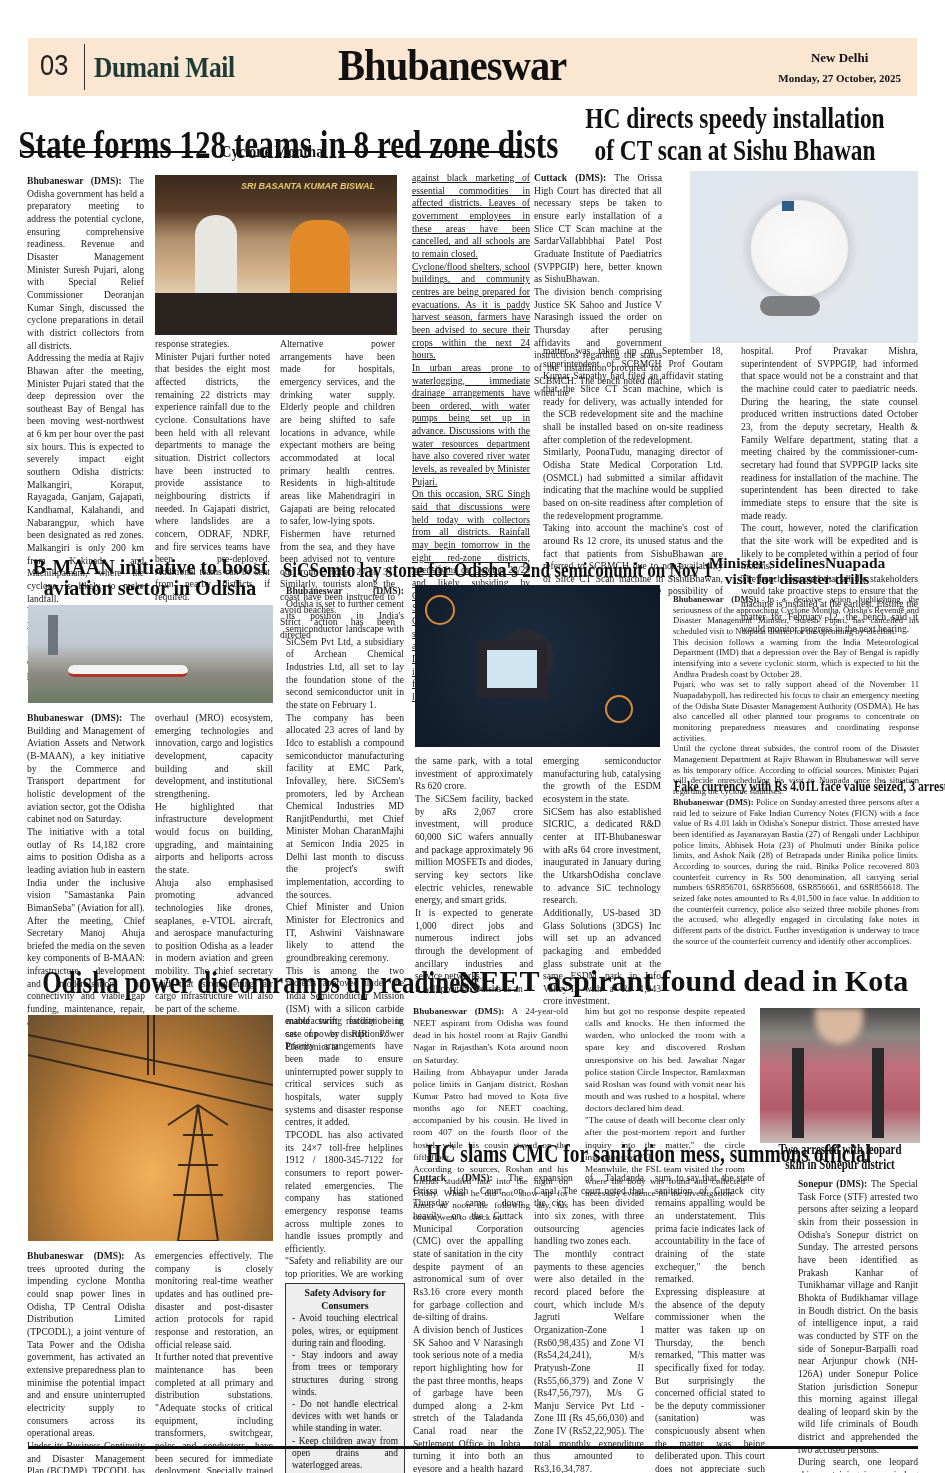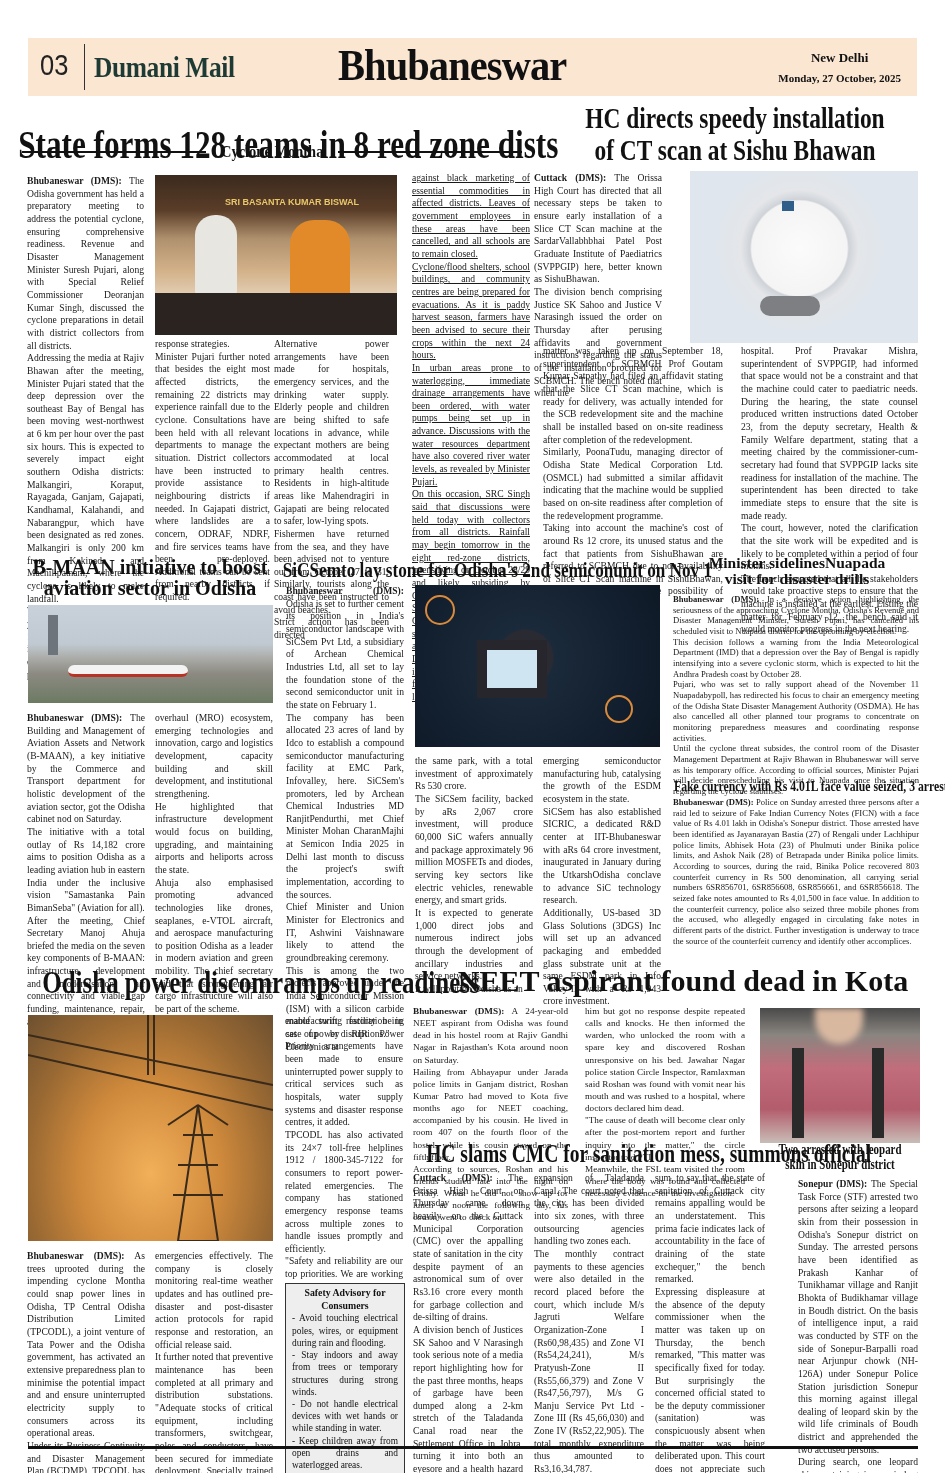--- a/index.html
+++ b/index.html
@@ -55,31 +55,31 @@
   <span class="rule"></span>
 </div>
 <div class="abs hl cond" style="left:-50px;top:124px;width:620px;font-size:40px;">State forms 128 teams in 8 red zone dists</div>
 
 <div class="abs col" style="left:27px;top:175px;width:117px;">
   <p><b>Bhubaneswar (DMS):</b><span> The Odisha government has held a preparatory meeting to address the potential cyclone, ensuring comprehensive readiness. Revenue and Disaster Management Minister Suresh Pujari, along with Special Relief Commissioner Deoranjan Kumar Singh, discussed the cyclone preparations in detail with district collectors from all districts.</span></p>
   <p>Addressing the media at Rajiv Bhawan after the meeting, Minister Pujari stated that the deep depression over the southeast Bay of Bengal has been moving west-northwest at 6 km per hour over the past six hours. This is expected to severely impact eight southern Odisha districts: Malkangiri, Koraput, Rayagada, Ganjam, Gajapati, Kandhamal, Kalahandi, and Nabarangpur, which have been designated as red zones. Malkangiri is only 200 km from Kakinada and Machilipatnam, where the cyclone is likely to make landfall.</p>
   <p>While discussions were held yesterday with collectors from 15 districts, today's meeting involved all 30 districts to cover pre-cyclone preparations and</p>
 </div>
 <div class="img img-press" style="left:155px;top:175px;width:242px;height:160px;">
-  <div style="position:absolute;left:70px;top:22px;width:150px;text-align:left;color:#e8c86a;font-family:'Liberation Sans',sans-serif;font-weight:bold;font-size:9px;">SRI BASANTA KUMAR BISWAL</div>
+  <div style="position:absolute;left:70px;top:6px;width:150px;text-align:right;color:#e8c86a;font-family:'Liberation Sans',sans-serif;font-weight:bold;font-size:9px;font-style:italic;">SRI BASANTA KUMAR BISWAL</div>
   <div style="position:absolute;left:40px;top:40px;width:42px;height:80px;border-radius:20px 20px 4px 4px;background:#e8e6e0;"></div>
   <div style="position:absolute;left:135px;top:45px;width:60px;height:85px;border-radius:24px 24px 4px 4px;background:#e28a2a;"></div>
   <div style="position:absolute;left:0;top:118px;width:242px;height:42px;background:#2b2320;"></div>
 </div>
 <div class="abs col" style="left:155px;top:338px;width:115px;">
   <p>response strategies.</p>
   <p>Minister Pujari further noted that besides the eight most affected districts, the remaining 22 districts may experience rainfall due to the cyclone. Consultations have been held with all relevant departments to manage the situation. District collectors have been instructed to provide assistance to neighbouring districts if needed. In Gajapati district, where landslides are a concern, ODRAF, NDRF, and fire services teams have been pre-deployed. Additional teams can be sent from nearby districts if required.</p>
   <p>Discussions with the energy department ensure an uninterrupted power supply.</p>
 </div>
-<div class="abs col" style="left:274px;top:338px;width:115px;">
+<div class="abs col" style="left:280px;top:338px;width:115px;">
   <p>Alternative power arrangements have been made for hospitals, emergency services, and the drinking water supply. Elderly people and children are being shifted to safe locations in advance, while expectant mothers are being accommodated at local primary health centres. Residents in high-altitude areas like Mahendragiri in Gajapati are being relocated to safer, low-lying spots.</p>
   <p>Fishermen have returned from the sea, and they have been advised not to venture out from October 27 to 31. Similarly, tourists along the coast have been instructed to avoid beaches.</p>
   <p>Strict action has been directed</p>
 </div>
 <div class="abs col" style="left:412px;top:172px;width:118px;text-decoration:underline;">
   <p>against black marketing of essential commodities in affected districts. Leaves of government employees in these areas have been cancelled, and all schools are to remain closed.</p>
   <p>Cyclone/flood shelters, school buildings, and community centres are being prepared for evacuations. As it is paddy harvest season, farmers have been advised to secure their crops within the next 24 hours.</p>
   <p>In urban areas prone to waterlogging, immediate drainage arrangements have been ordered, with water pumps being set up in advance. Discussions with the water resources department have also covered river water levels, as revealed by Minister Pujari.</p>
   <p>On this occasion, SRC Singh said that discussions were held today with collectors from all districts. Rainfall may begin tomorrow in the eight red-zone districts, intensifying on October 28/29 and likely subsiding by October 30.</p>
   <p>So far, 128 teams from ODRAF, NDRF, and fire services have been deployed across these eight districts. District collectors have been instructed to evacuate people from vulnerable areas to safe locations by 5 PM tomorrow.</p>
@@ -133,21 +133,21 @@
   <p>The company has been allocated 23 acres of land by Idco to establish a compound semiconductor manufacturing facility at EMC Park, Infovalley, here. SiCSem's promoters, led by Archean Chemical Industries MD RanjitPendurthi, met Chief Minister Mohan CharanMajhi at Semicon India 2025 in Delhi last month to discuss the project's swift implementation, according to the sources.</p>
   <p>Chief Minister and Union Minister for Electronics and IT, Ashwini Vaishnaware likely to attend the groundbreaking ceremony.</p>
   <p>This is among the two projects approved under the India Semiconductor Mission (ISM) with a silicon carbide manufacturing facility being set up by RIR Power Electronics at</p>
 </div>
 <div class="img img-chip" style="left:415px;top:585px;width:245px;height:162px;">
   <div style="position:absolute;left:62px;top:55px;width:70px;height:58px;border:10px solid #26262c;background:#cfe5f2;"></div>
   <div style="position:absolute;left:10px;top:10px;width:30px;height:30px;border:2px solid #d98a3a;border-radius:50%;"></div>
   <div style="position:absolute;left:190px;top:110px;width:28px;height:28px;border:2px solid #d98a3a;border-radius:50%;"></div>
 </div>
 <div class="abs col" style="left:415px;top:755px;width:118px;">
-  <p>the same park, with a total investment of approximately Rs 530 crore.</p>
+  <p>the same park, with a total investment of approximately Rs 620 crore.</p>
   <p>The SiCSem facility, backed by aRs 2,067 crore investment, will produce 60,000 SiC wafers annually and package approximately 96 million MOSFETs and diodes, serving key sectors like electric vehicles, renewable energy, and smart grids.</p>
   <p>It is expected to generate 1,000 direct jobs and numerous indirect jobs through the development of ancillary industries and service networks.</p>
   <p>It will position Odisha as an</p>
 </div>
 <div class="abs col" style="left:543px;top:755px;width:118px;">
   <p>emerging semiconductor manufacturing hub, catalysing the growth of the ESDM ecosystem in the state.</p>
   <p>SiCSem has also established SICRIC, a dedicated R&amp;D center at IIT-Bhubaneswar with aRs 64 crore investment, inaugurated in January during the UtkarshOdisha conclave to advance SiC technology research.</p>
   <p>Additionally, US-based 3D Glass Solutions (3DGS) Inc will set up an advanced packaging and embedded glass substrate unit at the same ESDM park in Info Valley-II with a Rs 1,943 crore investment.</p>
 </div>
 

